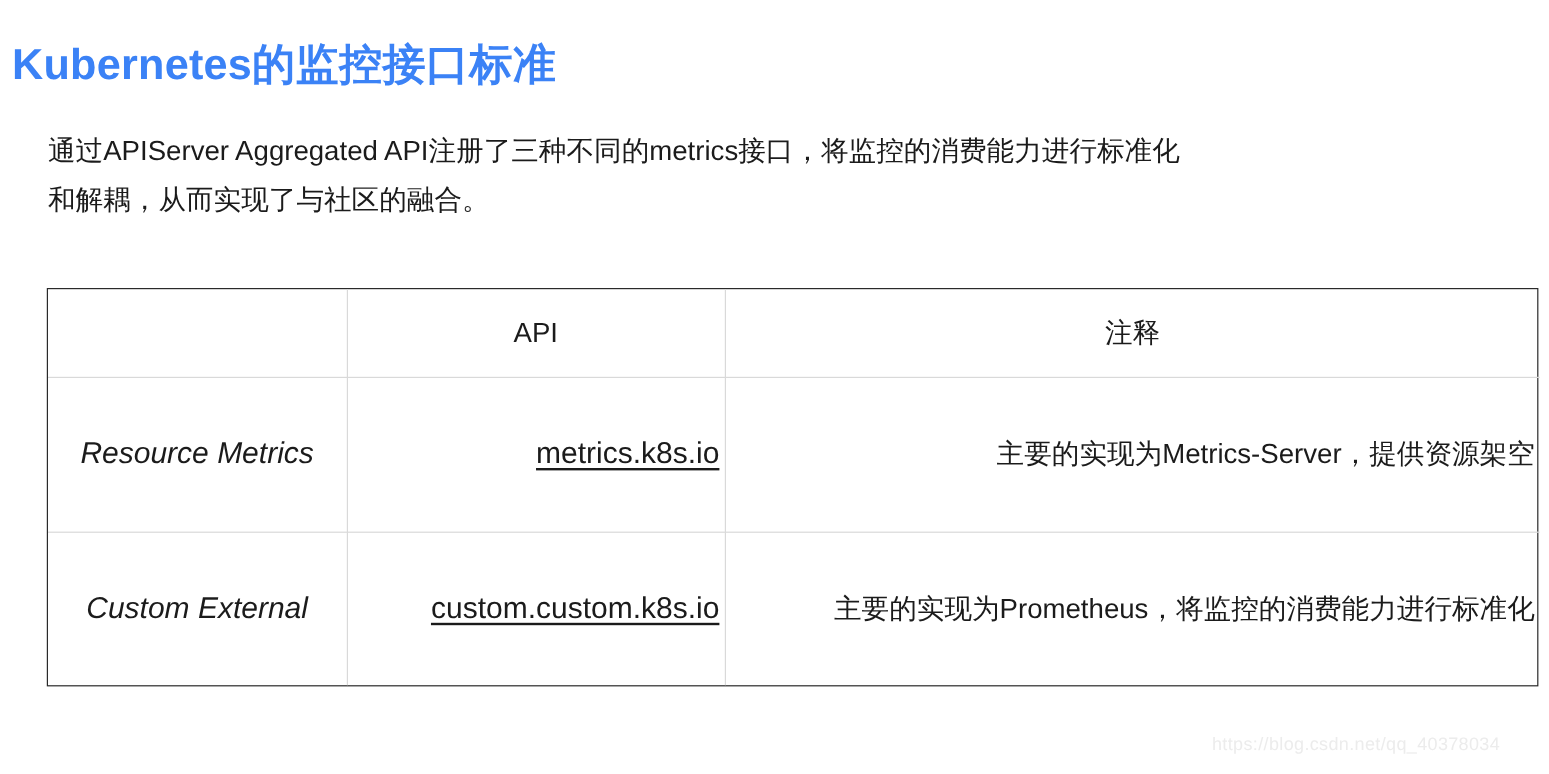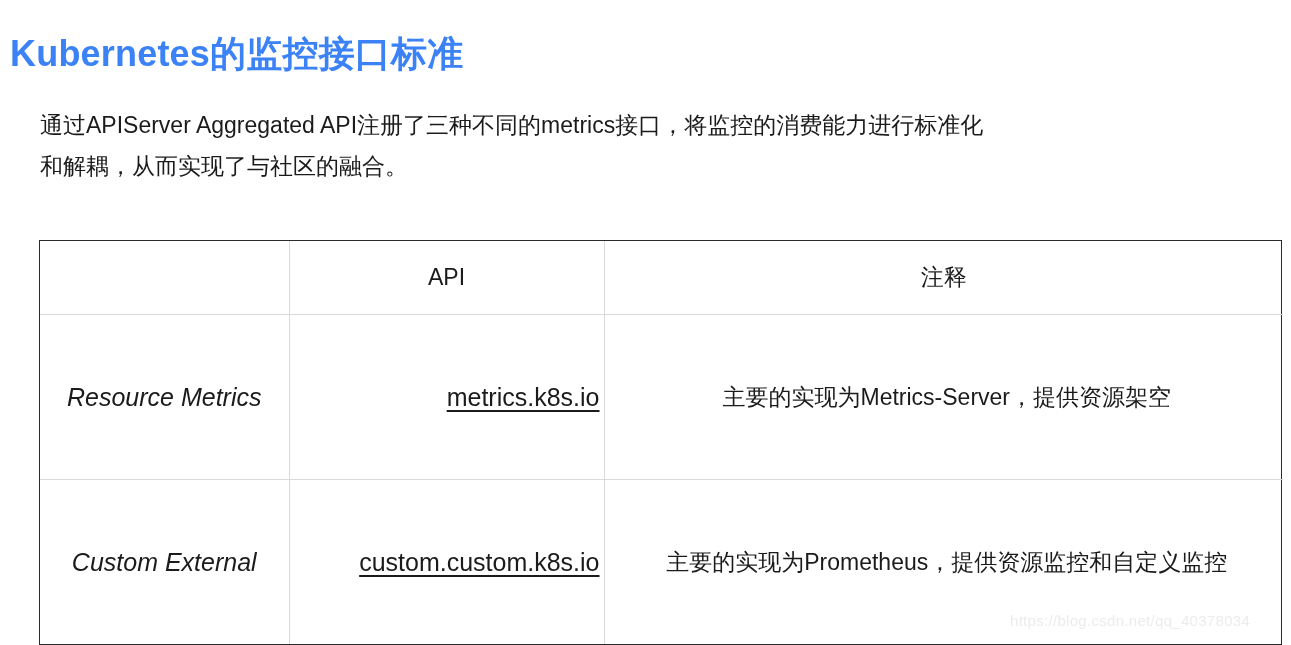--- a/index.html
+++ b/index.html
@@ -43,21 +43,21 @@
     display: block;
     white-space: nowrap;
   }
 
   
   #metrics-table-wrap {
     position: absolute;
     left: 39px;
     top: 240px;
     width: 1243px;
-    height: 405px;
+    height: 332px;
     box-sizing: border-box;
     border: 1.6px solid #2a2a2a;
     background: #ffffff;
   }
   table.metrics-table {
     width: 100%;
     height: 100%;
     border-collapse: collapse;
     table-layout: fixed;
   }
@@ -102,21 +102,21 @@
     display: block;
     text-align: right;
     font-size: 25px;
     color: #1b1b1b;
     text-decoration: underline;
     text-underline-offset: 4px;
     white-space: nowrap;
   }
   .cell-note {
     display: block;
-    text-align: center;
+    text-align: right;
     font-size: 23px;
     color: #1b1b1b;
     white-space: nowrap;
     padding-left: 6px;
   }
 
   
   #watermark {
     position: absolute;
     left: 1010px;
@@ -172,20 +172,20 @@
         </td>
       </tr>
       <tr class="data-row">
         <td>
           <span class="cell-name">Custom External</span>
         </td>
         <td>
           <span class="cell-api">custom.custom.k8s.io</span>
         </td>
         <td>
-          <span class="cell-note">主要的实现为Prometheus，提供资源监控和自定义监控</span>
+          <span class="cell-note">主要的实现为Prometheus，将监控的消费能力进行标准化</span>
         </td>
       </tr>
     </tbody>
   </table>
 </div>
 
 <div id="watermark">https://blog.csdn.net/qq_40378034</div>
 
 </body></html>

